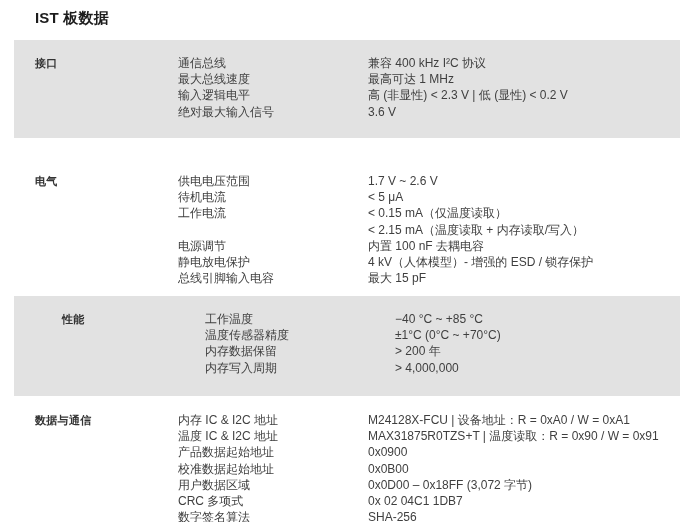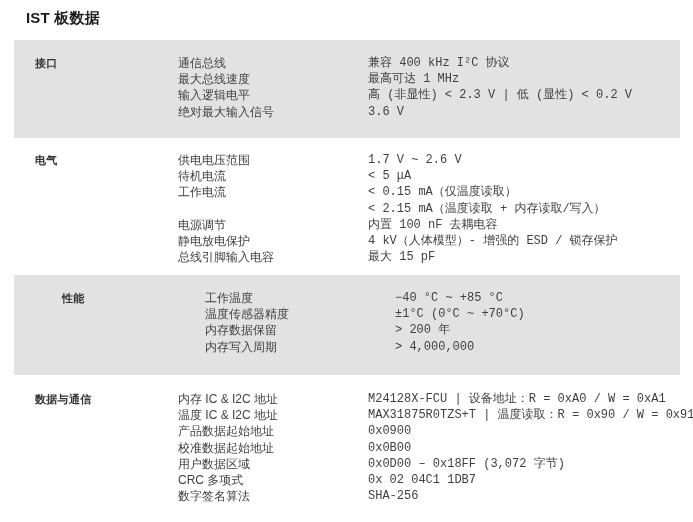--- a/index.html
+++ b/index.html
@@ -9,42 +9,42 @@
   }
   html,body{margin:0;padding:0;}
   body{
     width:693px;height:522px;background:#ffffff;overflow:hidden;
     font-family:"Liberation Sans","DejaVu Sans",sans-serif;
     color:var(--text);
     -webkit-font-smoothing:antialiased;
   }
   .title{
     font-size:15px;font-weight:bold;margin:0;
-    padding:9px 0 0 26px;color:var(--heading);letter-spacing:.2px;
+    padding:9px 0 0 35px;color:var(--heading);letter-spacing:.2px;
   }
   #sections{margin-top:12px;}
   .section{
     box-sizing:border-box;margin-left:14px;width:666px;
     display:flex;align-items:flex-start;
     padding:15px 0 0 21px;
   }
   .section.shaded{background:var(--shaded-bg);}
   #sections .section:nth-child(1){height:98px;}
-  #sections .section:nth-child(2){height:137px;padding-top:14px;}
+  #sections .section:nth-child(2){height:137px;padding-top:14px;margin-top:21px;}
   #sections .section:nth-child(3){height:100px;padding-left:48px;}
   #sections .section:nth-child(4){height:150px;padding-top:16px;}
   .section-name{
     width:143px;flex:0 0 143px;
     font-size:11px;font-weight:bold;color:#333333;padding-top:1px;
     letter-spacing:.3px;
   }
   .rows{flex:1;min-width:0;}
   .row{display:flex;font-size:12px;line-height:16.2px;}
   .row .label{width:190px;flex:0 0 190px;color:var(--text);}
-  .row .value{flex:1;color:var(--text);white-space:nowrap;font-family:Liberation Mono, monospace;}
+  .row .value{flex:1;color:var(--text);white-space:nowrap;}
 </style>
 </head>
 <body>
 
 <div class="page">
   <h1 class="title">IST 板数据</h1>
   <div id="sections">
       <section class="section shaded">
         <div class="section-name">接口</div>
         <div class="rows">

